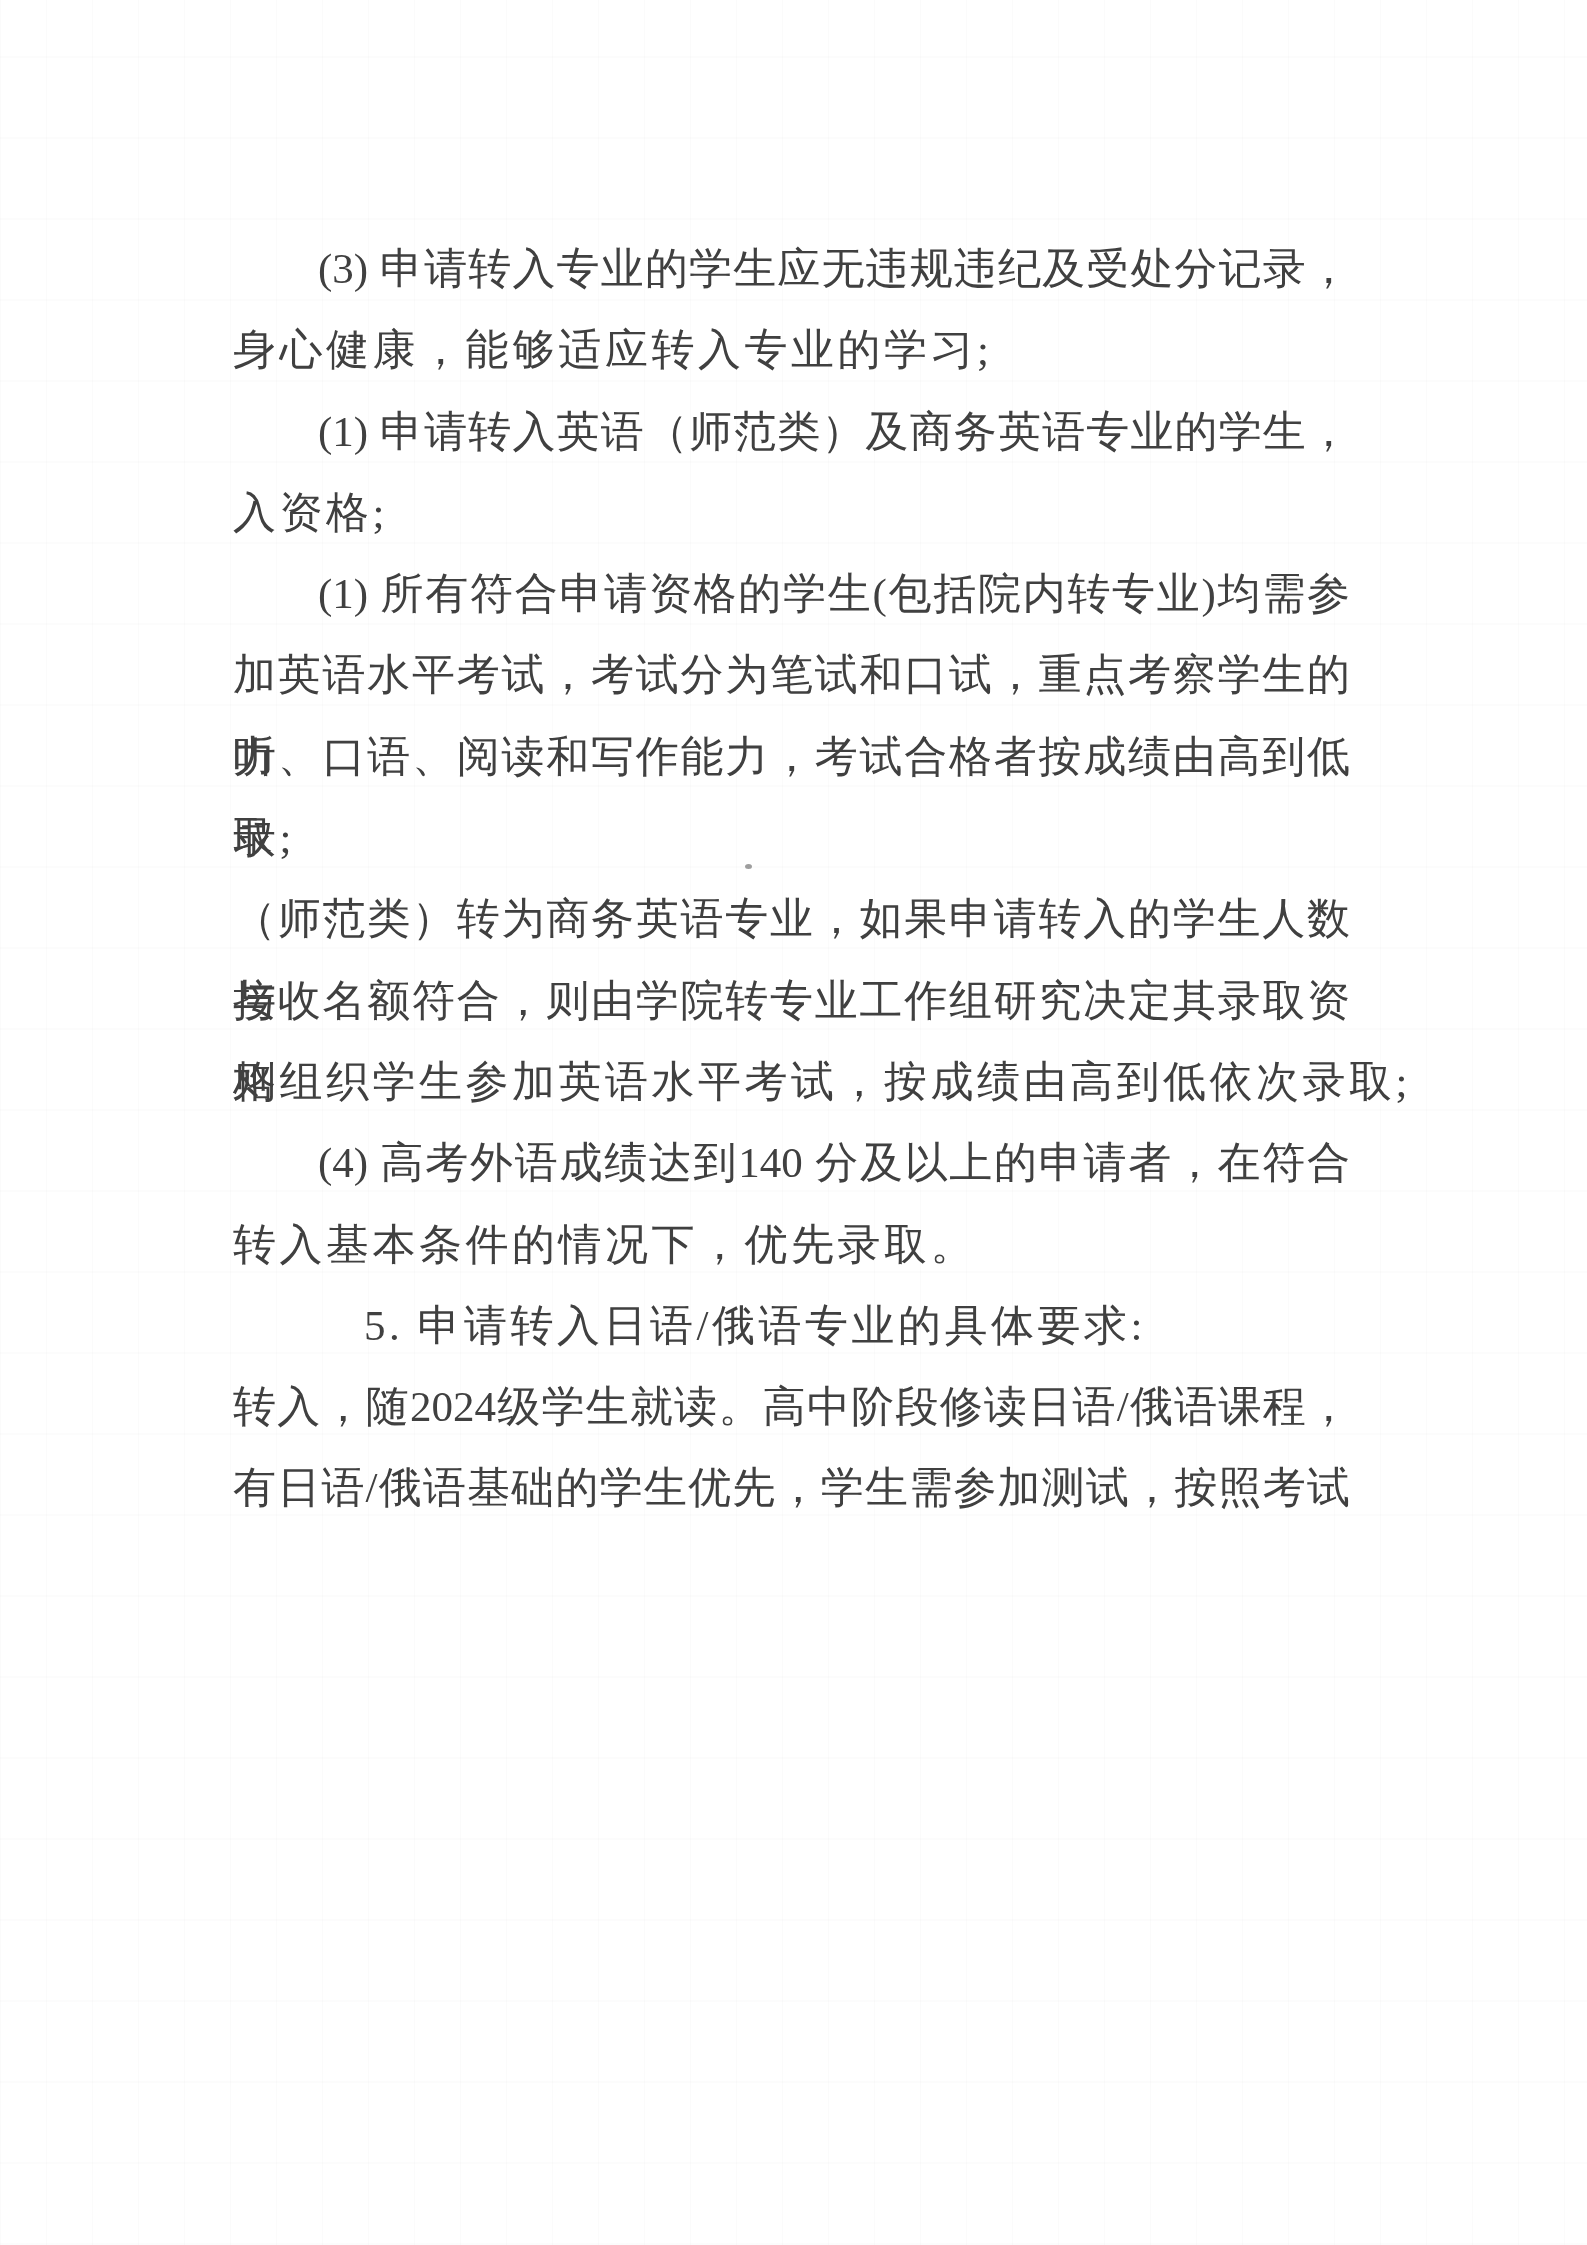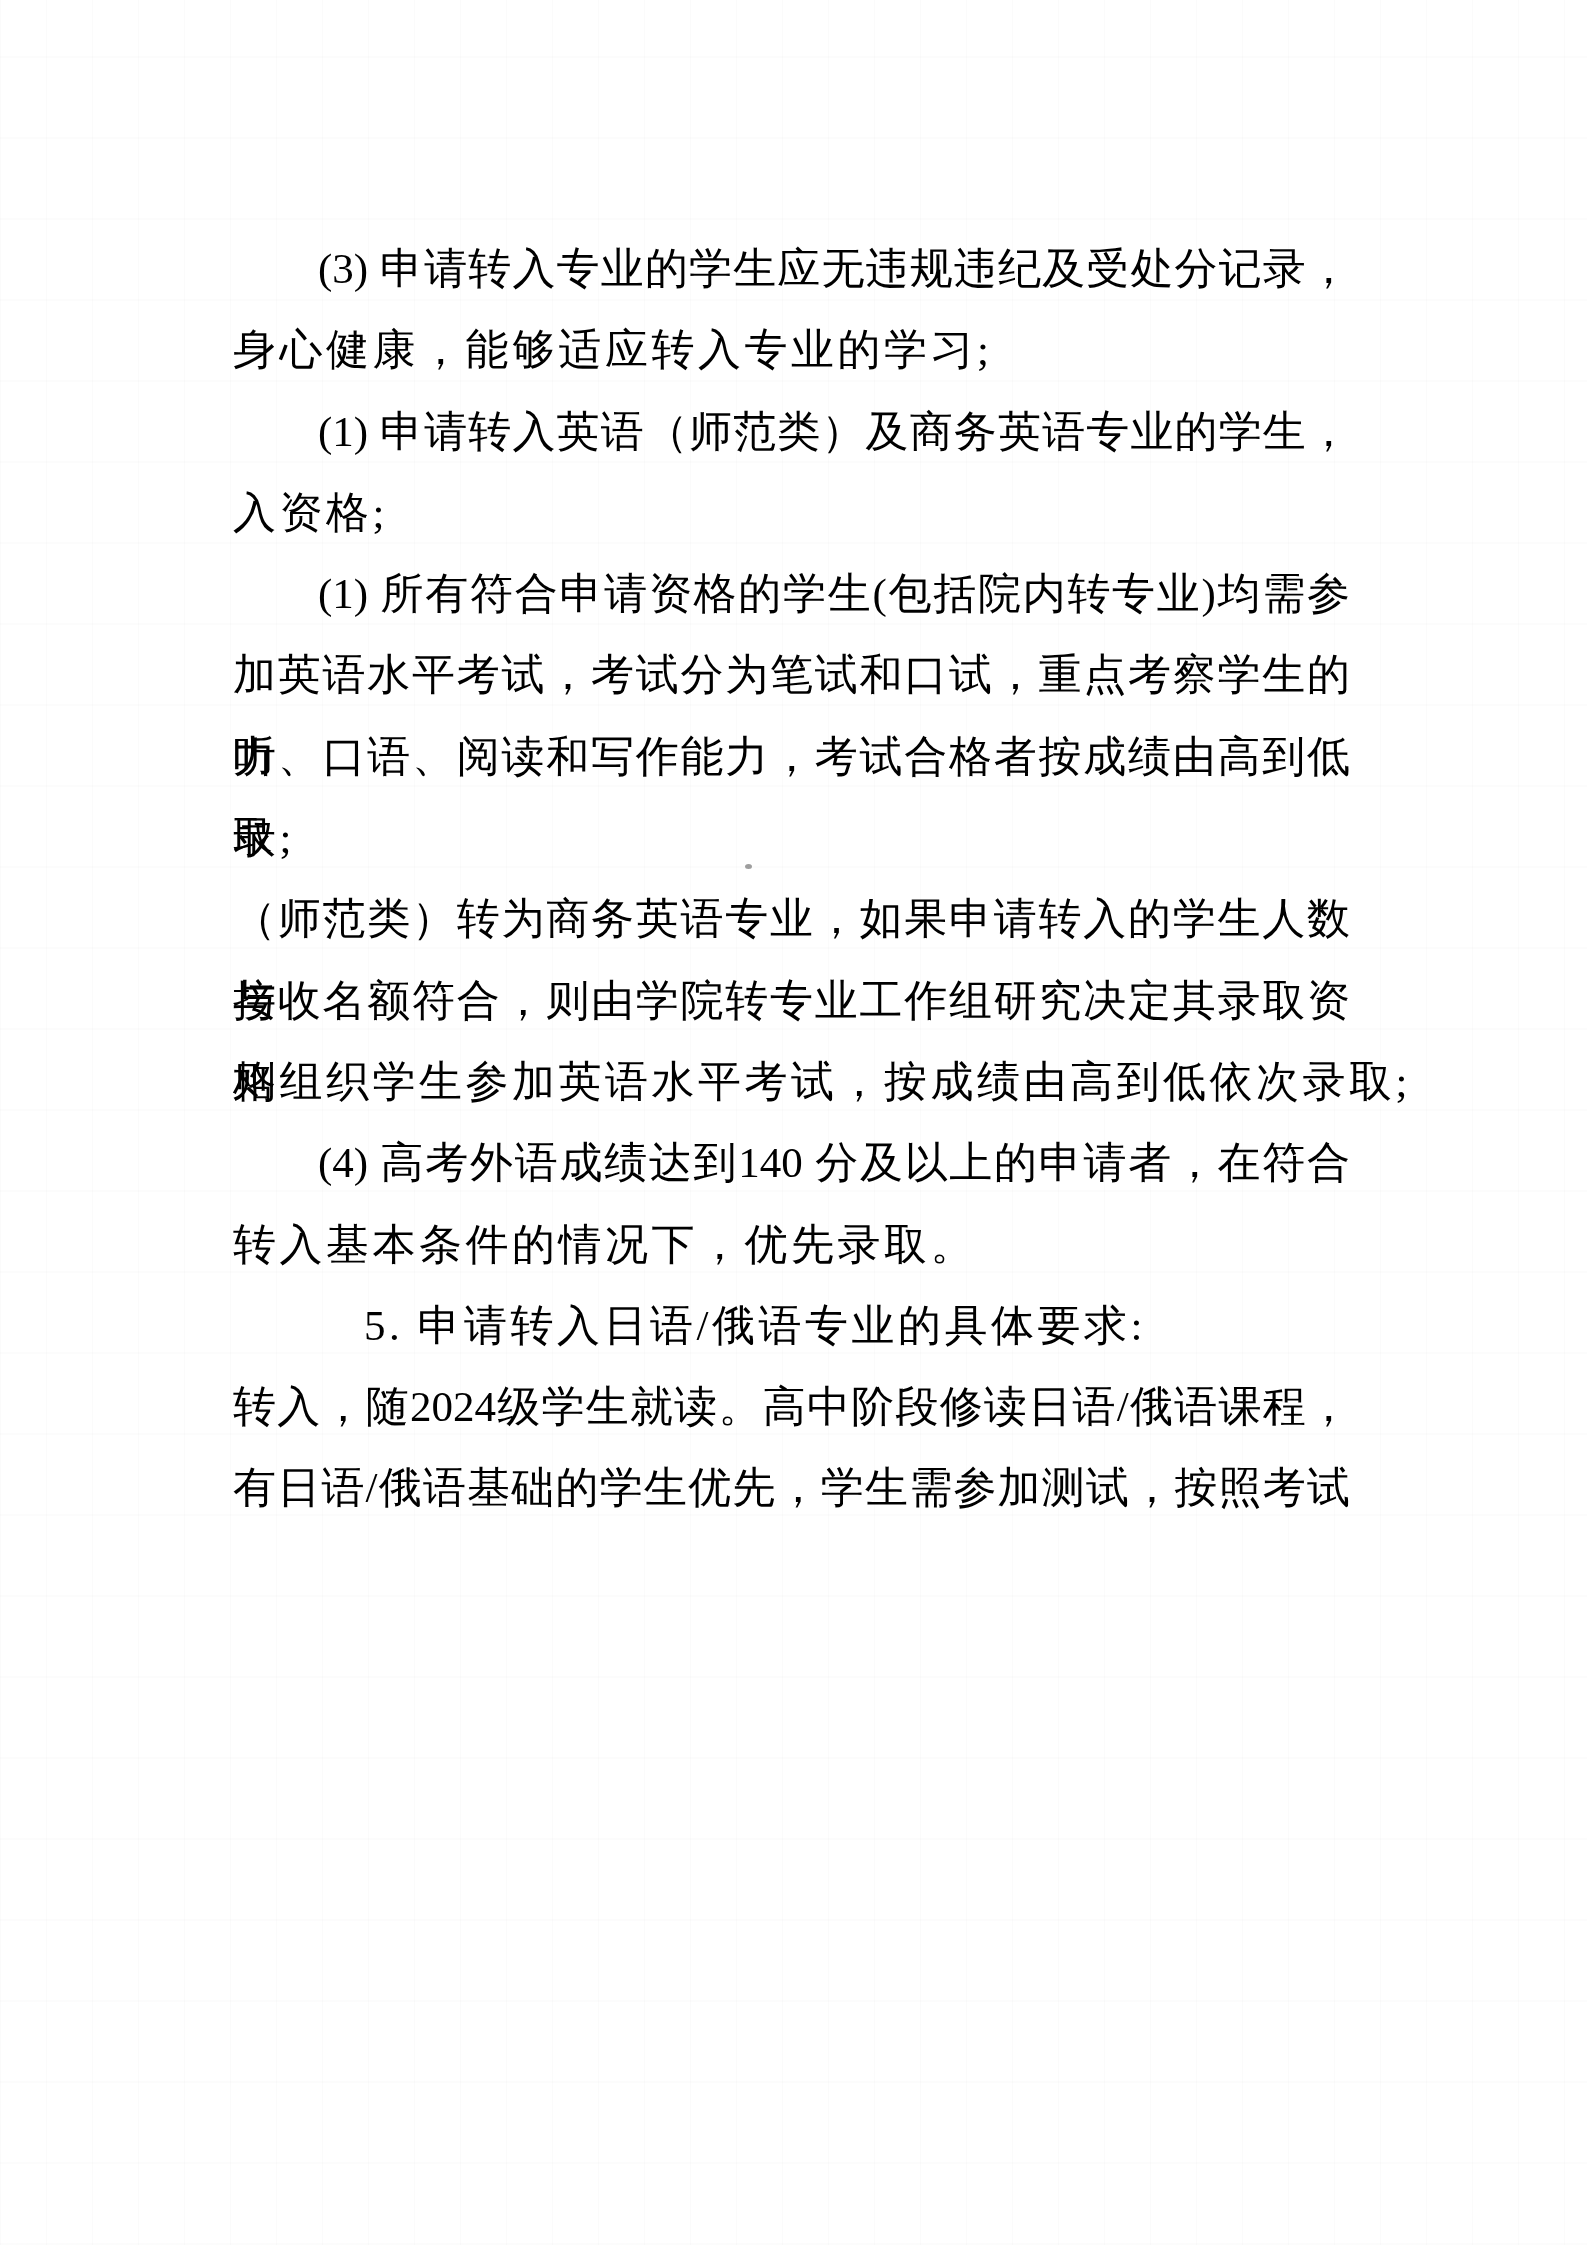--- a/index.html
+++ b/index.html
@@ -16,21 +16,21 @@
       repeating-linear-gradient(90deg, rgba(0,0,0,0.016) 0 1px, rgba(0,0,0,0) 1px 46px),
       repeating-linear-gradient(0deg, rgba(0,0,0,0.010) 0 2px, rgba(0,0,0,0) 2px 81px);
     font-family: "Liberation Serif", "DejaVu Serif", serif;
     overflow: hidden;
   }
   .text-block {
     position: absolute;
     left: 233px;
     top: 228px;
     width: 1117px;
-    color: #000000;
+    color: #404040;
     font-size: 43px;
     font-weight: 400;
   }
   .line {
     line-height: 81.3px;
     height: 81.3px;
     white-space: nowrap;
   }
   
   .j {

